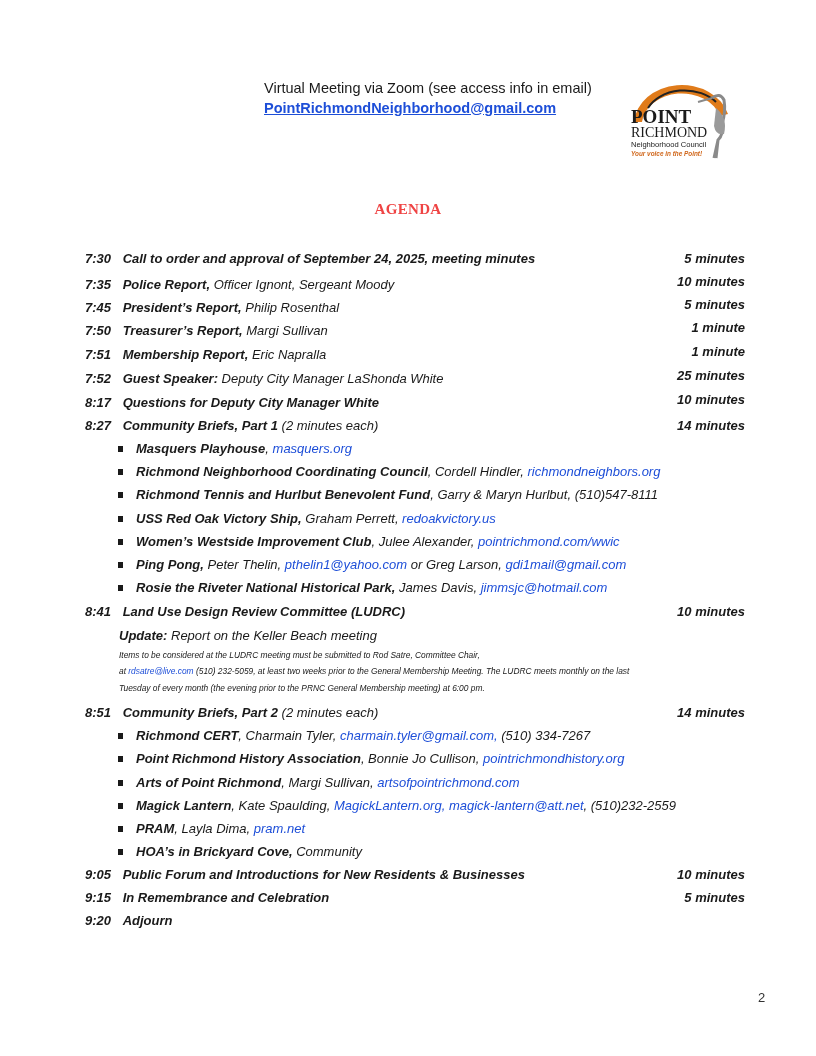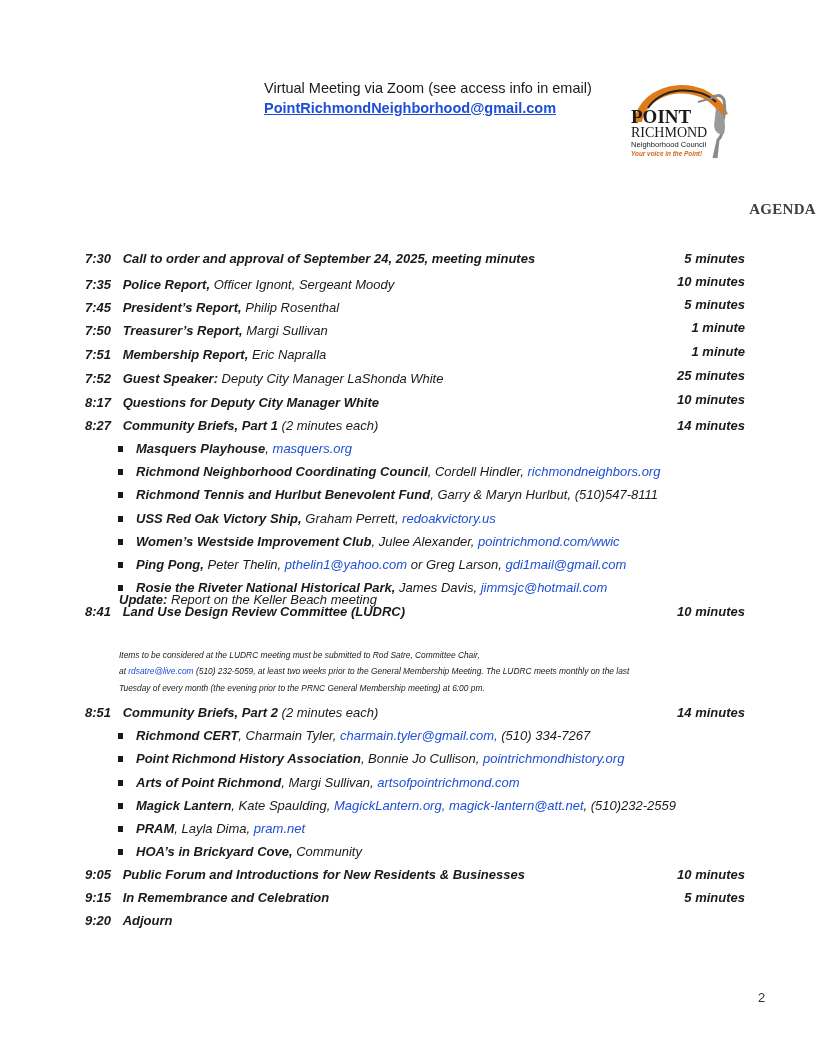--- a/index.html
+++ b/index.html
@@ -3,34 +3,34 @@
 <meta charset="utf-8">
 <style>
   html, body { margin: 0; padding: 0; background: #ffffff; }
   body { width: 816px; height: 1056px; position: relative; overflow: hidden;
          font-family: "Liberation Sans", "DejaVu Sans", sans-serif; color: #1a1a1a; }
   .header { position: absolute; left: 264px; top: 79px; font-size: 14.5px; line-height: 19.5px; }
   .header .b { font-weight: bold; letter-spacing: -0.1px; }
   .header .plain { font-weight: normal; }
   .header a { color: #1d4ed8; font-weight: bold; text-decoration: underline; }
   .logo { position: absolute; left: 628px; top: 78px; width: 108px; height: 86px; }
-  .agenda-title { position: absolute; left: 0; width: 816px; top: 201px; text-align: right;
+  .agenda-title { position: absolute; left: 0; width: 816px; top: 201px; text-align: center;
                   font-family: "Liberation Serif", "DejaVu Serif", serif; font-weight: bold;
-                  font-size: 15px; color: #404040; letter-spacing: 0.3px; }
+                  font-size: 15px; color: #ef4444; letter-spacing: 0.3px; }
   .row { position: absolute; left: 85px; width: 660px; font-size: 13px; font-style: italic; line-height: 16px; white-space: nowrap; }
   .row .time { font-weight: bold; display: inline-block; width: 34px; }
   .row .title { font-weight: bold; }
   .row .dur { position: absolute; right: 0; top: -3px; font-weight: bold; }
   .row .dur.flat { top: 0; }
   .bullet { position: absolute; left: 118px; font-size: 13px; font-style: italic; line-height: 16px; white-space: nowrap; }
   .bullet .sq { display: inline-block; width: 5px; height: 6px; background: #1a1a1a; margin-right: 13px; vertical-align: 1px; }
   .bullet .org { font-weight: bold; margin-top: 16px; }
   .link { color: #1d4ed8; }
   .link.u { }
-  .update { position: absolute; left: 119px; top: 592px; font-size: 13px; font-style: italic; white-space: nowrap; }
+  .update { position: absolute; left: 119px; top: 628px; font-size: 13px; font-style: italic; white-space: nowrap; }
   .update b { font-weight: bold; }
   .note { position: absolute; left: 119px; font-size: 8.4px; font-style: italic; white-space: nowrap; color: #1a1a1a; }
   .pagenum { position: absolute; left: 758px; top: 990px; font-size: 13px; color: #333; }
 </style>
 </head>
 <body>
 
 <div class="header">
   <div class="plain">Virtual Meeting via Zoom (see access info in email)</div>
   <a>PointRichmondNeighborhood@gmail.com</a>

